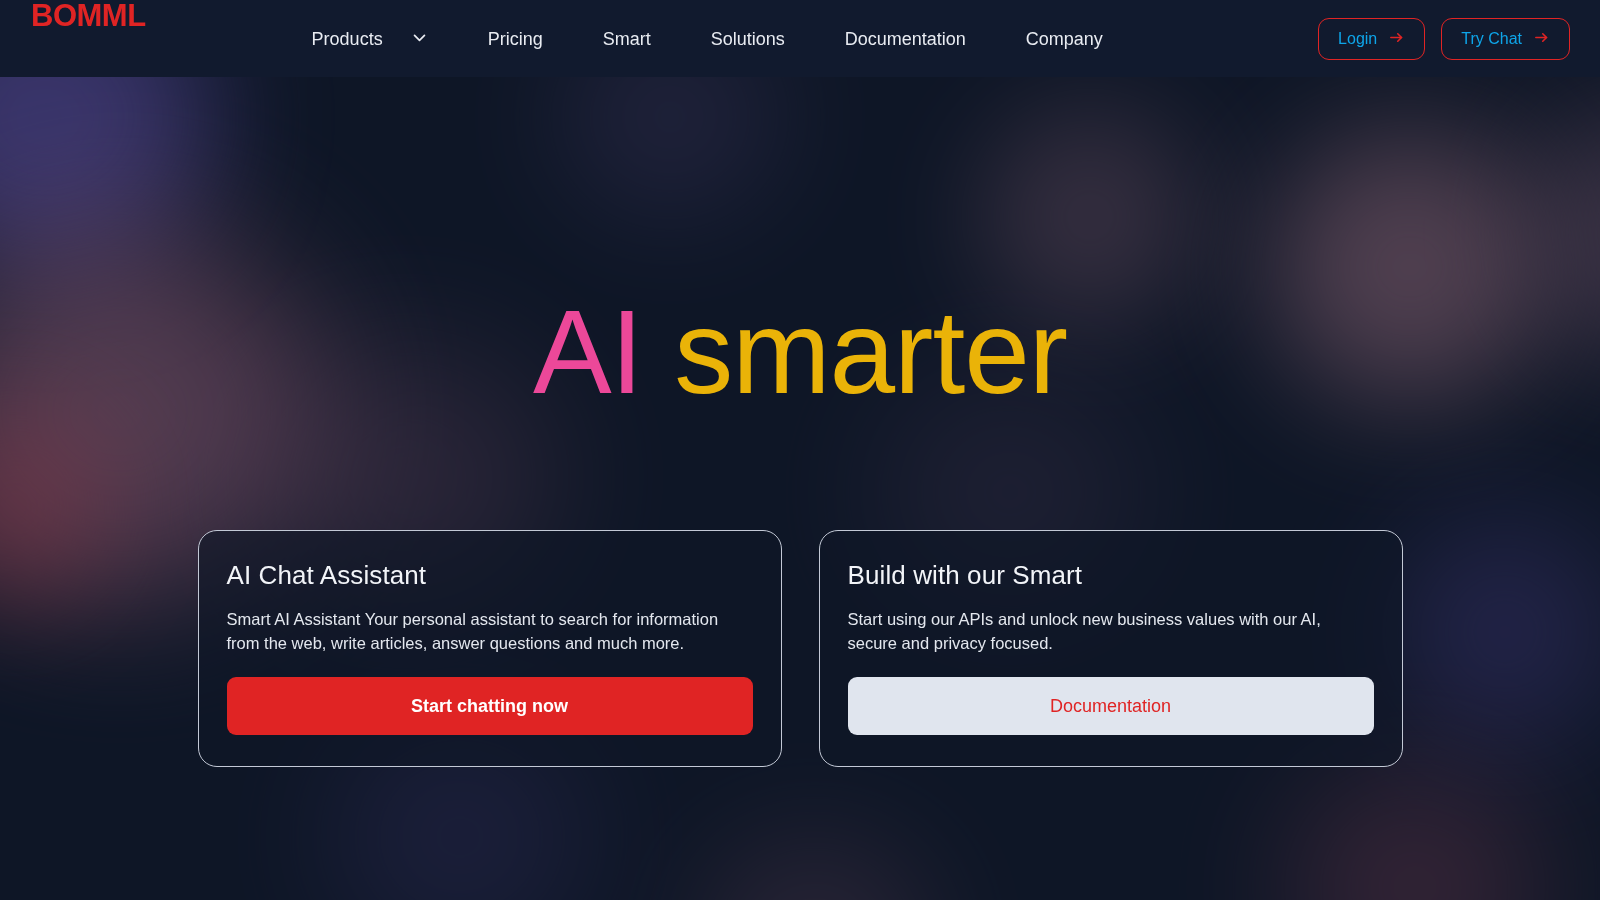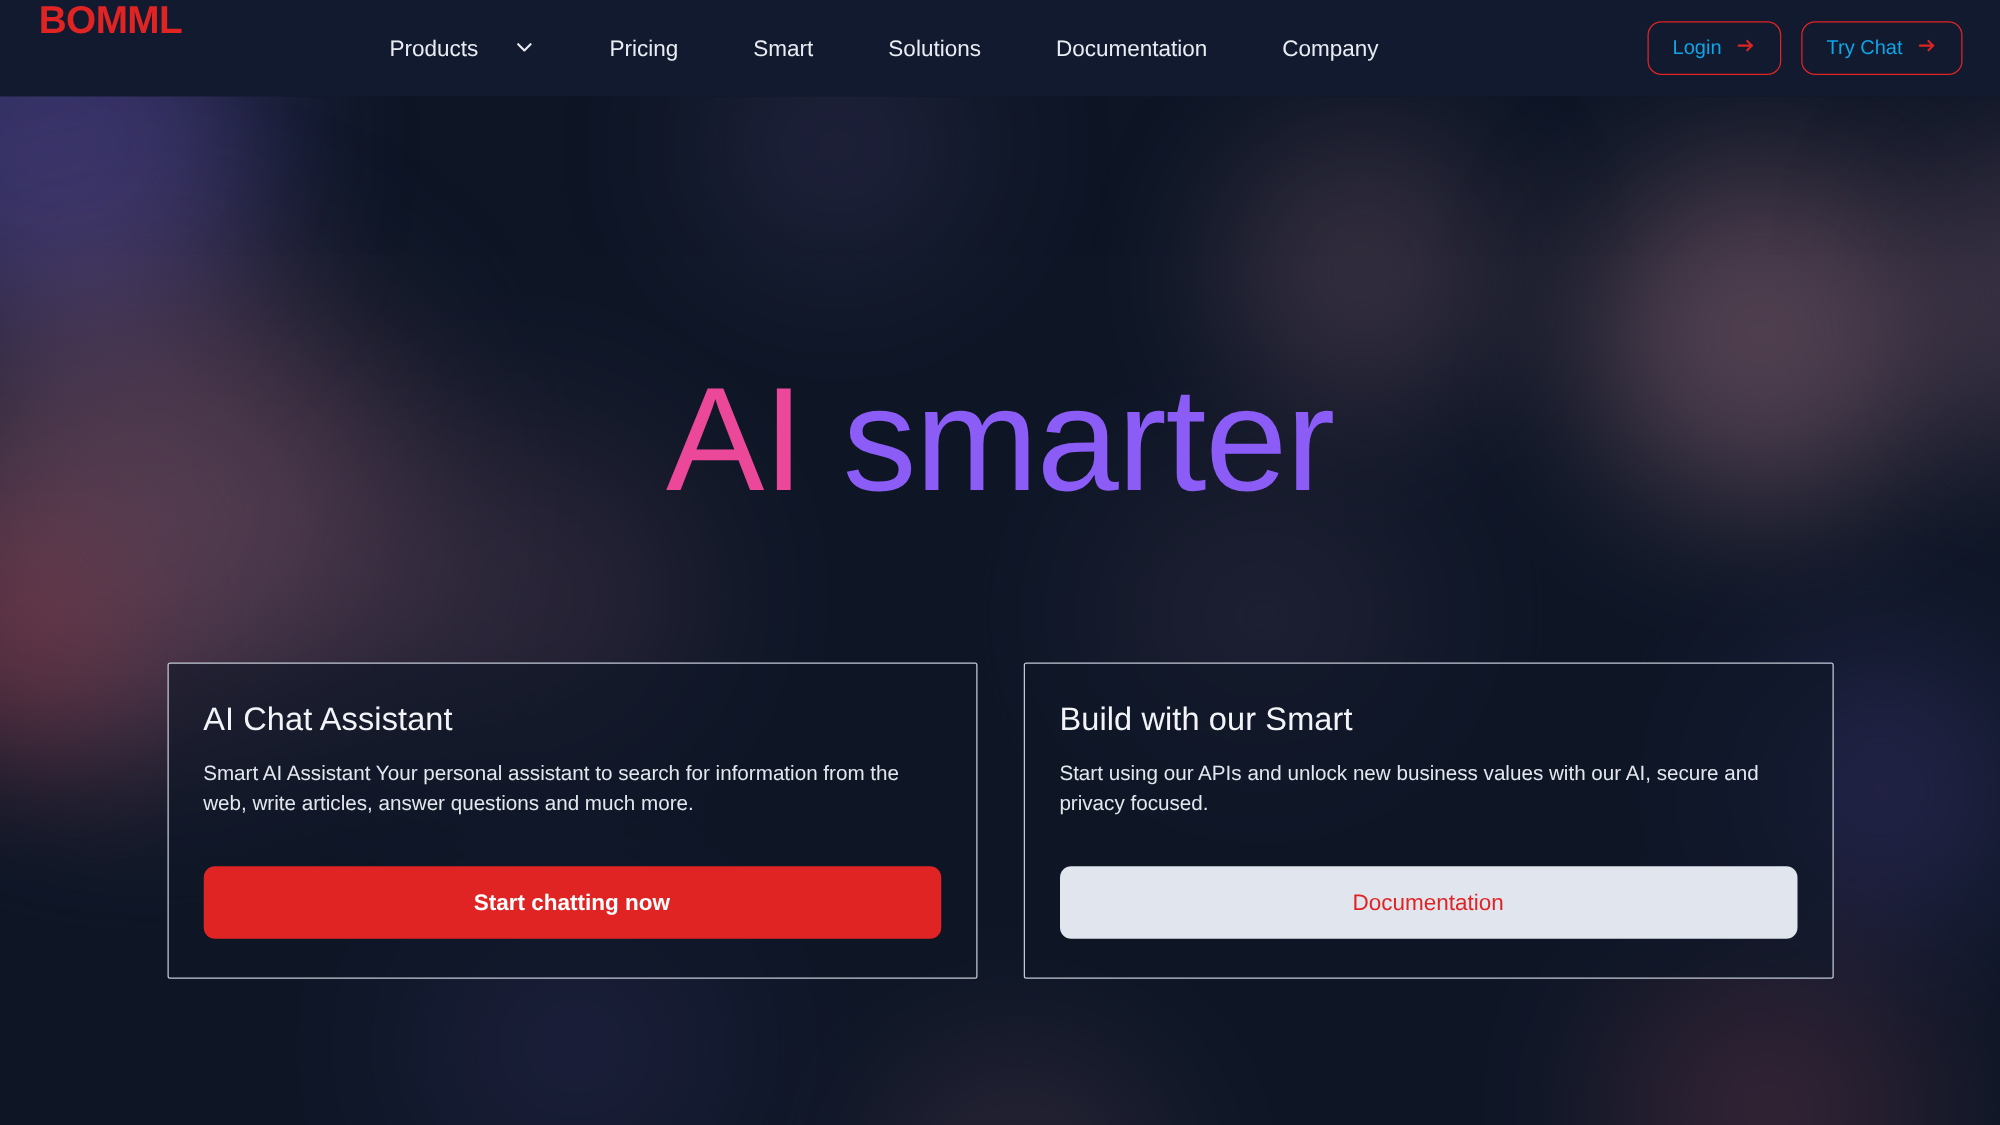--- a/index.html
+++ b/index.html
@@ -202,51 +202,51 @@
   }
   .hero-title {
     font-size:118px;
     font-weight:300;
     line-height:1;
     letter-spacing:-1px;
     color:#5fbdf7;
     white-space:nowrap;
   }
   .hero-title .t1 { color:#ec4899;text-align:center; }
-  .hero-title .t2 { color:#8b5cf6; }
+  .hero-title .t2 { color:#eab308; }
 
   
   .cards {
     position:relative;
     z-index:3;
     display:flex;
     justify-content:center;
     gap:37px;
     margin-top:119px;
   }
   .card {
-    width:648px;
+    width:584px;
     border:1px solid #c3c9d6;
-    border-radius:2px;
+    border-radius:19px;
     background:rgba(14,22,38,0.62);
     padding:30px 28px 31px 28px;
   }
   .card-title {
     color:#f2f4f8;
     font-size:26px;
     font-weight:400;
     line-height:1.1;
     margin-bottom:18px;
     letter-spacing:0.1px;
   }
   .card-desc {
     color:#e3e7ee;
     font-size:16.5px;
     line-height:1.45;
-    margin-bottom:38px;
+    margin-bottom:22px;
   }
   .cta {
     display:block;
     width:100%;
     border:none;
     border-radius:9px;
     font-size:18px;
     line-height:1;
     padding:20px 0;
     cursor:pointer;

